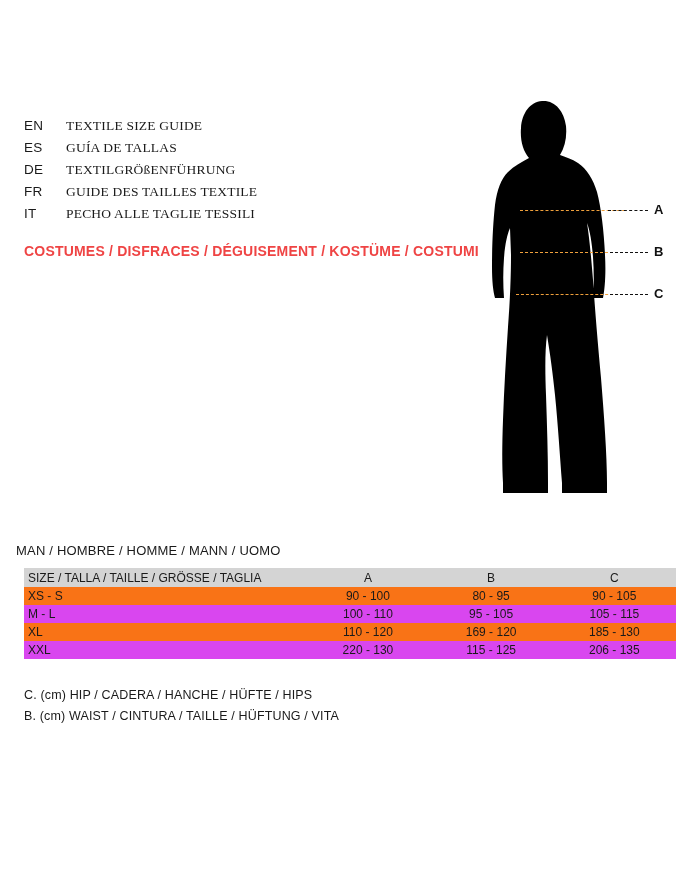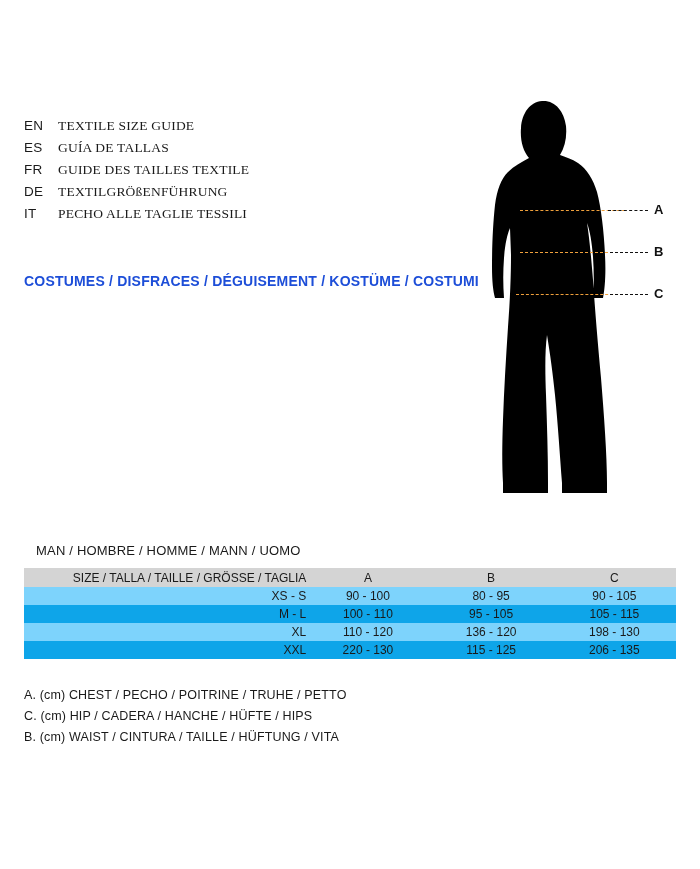--- a/index.html
+++ b/index.html
@@ -22,40 +22,40 @@
     left: 24px;
     top: 118px;
     width: 440px;
   }
   .lang-row {
     display: flex;
     align-items: baseline;
     height: 22px;
     font-size: 13.5px;
     letter-spacing: 0.2px;
+    gap: 8px;
   }
   .lang-code {
     width: 34px;
     flex: 0 0 34px;
     color: #1a1a1a;
   }
   .lang-text {
     color: #1a1a1a;
     font-family: Liberation Serif, serif;
   }
 
   #costumes-line {
     position: absolute;
     left: 24px;
     top: 243px;
     font-size: 14px;
     font-weight: bold;
     letter-spacing: 0.2px;
-    color: #1d4ed8;
-    margin-top: 30px;
+    color: #ef4444;
   }
 
   
   #figure-area {
     position: absolute;
     left: 470px;
     top: 95px;
     width: 200px;
     height: 430px;
   }
@@ -72,21 +72,21 @@
   .measure-label {
     position: absolute;
     font-size: 13px;
     font-weight: bold;
     color: #111;
   }
 
   
   #table-title {
     position: absolute;
-    left: 36px;
+    left: 16px;
     top: 543px;
     font-size: 13px;
     letter-spacing: 0.2px;
     color: #1a1a1a;
   }
 
   #size-table {
     position: absolute;
     left: 24px;
     top: 568px;
@@ -102,26 +102,26 @@
     color: #1a1a1a;
   }
   #size-table thead tr {
     background: #d4d4d4;
   }
   #size-table thead th {
     height: 19px;
     font-size: 12px;
   }
   #size-table th.col-size, #size-table td.col-size {
-    text-align: right;
+    text-align: left;
     padding-left: 4px;
     width: 280px;
   }
-  #size-table tbody tr.odd { background: #7dd3fc; }
-  #size-table tbody tr.even { background: #0ea5e9; }
+  #size-table tbody tr.odd { background: #f97316; }
+  #size-table tbody tr.even { background: #d946ef; }
   #size-table td.col-a, #size-table th.col-a { width: 124px; }
   #size-table td.col-b, #size-table th.col-b { width: 124px; }
   #size-table td.col-c, #size-table th.col-c { width: 124px; }
 
   
   #legend {
     position: absolute;
     left: 24px;
     top: 688px;
   }
@@ -138,26 +138,26 @@
 <div id="lang-block">
   <div class="lang-row">
     <span class="lang-code">EN</span>
     <span class="lang-text">TEXTILE SIZE GUIDE</span>
   </div>
   <div class="lang-row">
     <span class="lang-code">ES</span>
     <span class="lang-text">GUÍA DE TALLAS</span>
   </div>
   <div class="lang-row">
+    <span class="lang-code">DE</span>
+    <span class="lang-text">TEXTILGRÖßENFÜHRUNG</span>
+  </div>
+  <div class="lang-row">
     <span class="lang-code">FR</span>
     <span class="lang-text">GUIDE DES TAILLES TEXTILE</span>
-  </div>
-  <div class="lang-row">
-    <span class="lang-code">DE</span>
-    <span class="lang-text">TEXTILGRÖßENFÜHRUNG</span>
   </div>
   <div class="lang-row">
     <span class="lang-code">IT</span>
     <span class="lang-text">PECHO ALLE TAGLIE TESSILI</span>
   </div>
 </div>
 
 <div id="costumes-line">COSTUMES / DISFRACES / DÉGUISEMENT / KOSTÜME / COSTUMI</div>
 
 <div id="figure-area">
@@ -234,29 +234,28 @@
     </tr>
     <tr class="even">
       <td class="col-size">M - L</td>
       <td class="col-a">100 - 110</td>
       <td class="col-b">95 - 105</td>
       <td class="col-c">105 - 115</td>
     </tr>
     <tr class="odd">
       <td class="col-size">XL</td>
       <td class="col-a">110 - 120</td>
-      <td class="col-b">136 - 120</td>
-      <td class="col-c">198 - 130</td>
+      <td class="col-b">169 - 120</td>
+      <td class="col-c">185 - 130</td>
     </tr>
     <tr class="even">
       <td class="col-size">XXL</td>
       <td class="col-a">220 - 130</td>
       <td class="col-b">115 - 125</td>
       <td class="col-c">206 - 135</td>
     </tr>
   </tbody>
 </table>
 
 <div id="legend">
-  <div class="legend-row">A. (cm) CHEST / PECHO / POITRINE / TRUHE / PETTO</div>
   <div class="legend-row">C. (cm) HIP / CADERA / HANCHE / HÜFTE / HIPS</div>
   <div class="legend-row">B. (cm) WAIST / CINTURA / TAILLE / HÜFTUNG / VITA</div>
 </div>
 
 </body></html>

